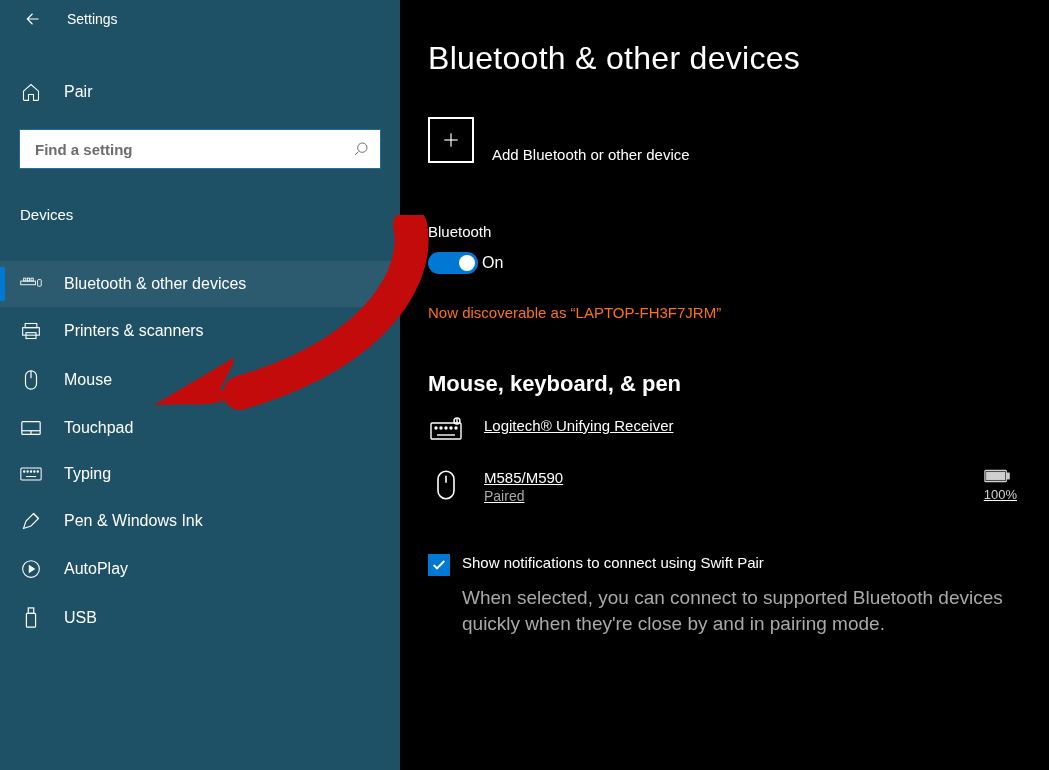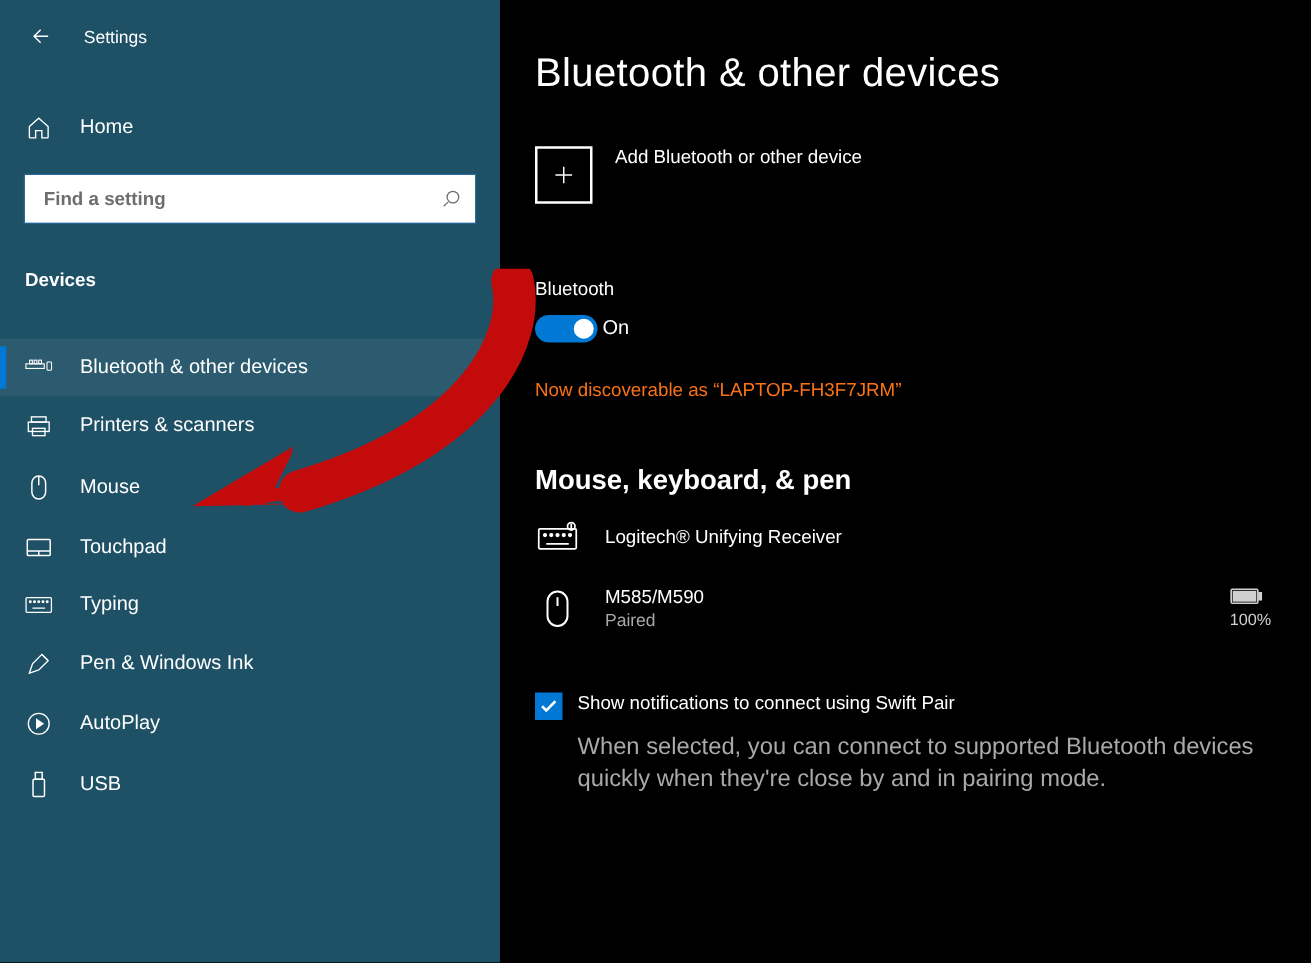--- a/index.html
+++ b/index.html
@@ -10,21 +10,20 @@
     background: #000;
     color: #fff;
     overflow: hidden;
     font-weight: 400;
   }
   .sidebar {
     width: 400px;
     background: #1f5166;
     display: flex;
     flex-direction: column;
-    padding-top: 10px;
     color: #fff;
   }
   .sidebar-header {
     display: flex;
     align-items: center;
     padding: 8px 20px 12px 20px;
   }
   .back-arrow {
     width: 22px; height: 22px;
     display:flex; align-items:center; justify-content:center;
@@ -59,21 +58,21 @@
     font-size: 15px;
     background: transparent;
     font-weight: bold;
   }
   .search-wrap input::placeholder { color:#6d6d6d; }
   .search-icon { color:#6d6d6d; transform: scaleX(-1); }
   .section-label {
     padding: 0 20px 8px 20px;
     margin-top: 20px;
     font-size: 15px;
-    font-weight: 700;
+    font-weight: 400;
   }
   .nav {
     margin-top: 30px;
     display:flex;
     flex-direction: column;
   }
   .nav-item {
     display:flex;
     align-items:center;
     gap: 22px;
@@ -101,21 +100,21 @@
     overflow:hidden;
   }
   .page-title {
     font-size: 32px;
     font-weight: 350;
     letter-spacing: 0.3px;
     margin-bottom: 40px;
   }
   .add-row {
     display:flex;
-    align-items:flex-start;
+    align-items:flex-end;
     gap: 18px;
     margin-bottom: 60px;
     cursor:pointer;
   }
   .add-btn {
     width: 46px; height: 46px;
     border: 2px solid #fff;
     display:flex; align-items:center; justify-content:center;
     font-size: 24px;
   }
@@ -140,23 +139,24 @@
     border-radius:50%;
   }
   .disc-text { font-size: 15px; color: #f97316; margin-bottom: 50px; }
   .section-heading {
     font-size: 22px;
     font-weight: 700;
     margin-bottom: 20px;
   }
   .device-row {
     display:flex;
-    align-items:center;
+    align-items:flex-start;
     gap: 20px;
     margin-bottom: 28px;
+    text-decoration: underline;
   }
   .device-icon { width: 36px; display:flex; justify-content:center; }
   .device-info .name { font-size: 15px; }
   .device-info .status { font-size: 14px; color: #a9a9a9; margin-top:2px; }
   .battery-wrap {
     margin-left:auto;
     margin-right: 8px;
     text-align:center;
     color:#d0d0d0;
   }
@@ -202,21 +202,21 @@
       </span>
       <span class="sidebar-title">Settings</span>
     </div>
 
     <div class="home-row">
       <span class="ico">
         <svg width="20" height="20" viewBox="0 0 24 24" fill="none" stroke="#fff" stroke-width="1.3">
             <path d="M3 11l9-8 9 8v10a1 1 0 0 1-1 1h-5v-7h-6v7H4a1 1 0 0 1-1-1z"></path>
           </svg>
       </span>
-      <span>Home</span>
+      <span>Pair</span>
     </div>
 
     <div class="search-wrap">
       <input type="text" placeholder="Find a setting" style="">
       <span class="search-icon">
         <svg width="16" height="16" viewBox="0 0 24 24" fill="none" stroke="#6d6d6d" stroke-width="1.5">
             <circle cx="10" cy="10" r="7"></circle>
             <path d="M21 21l-5-5"></path>
           </svg>
       </span>

